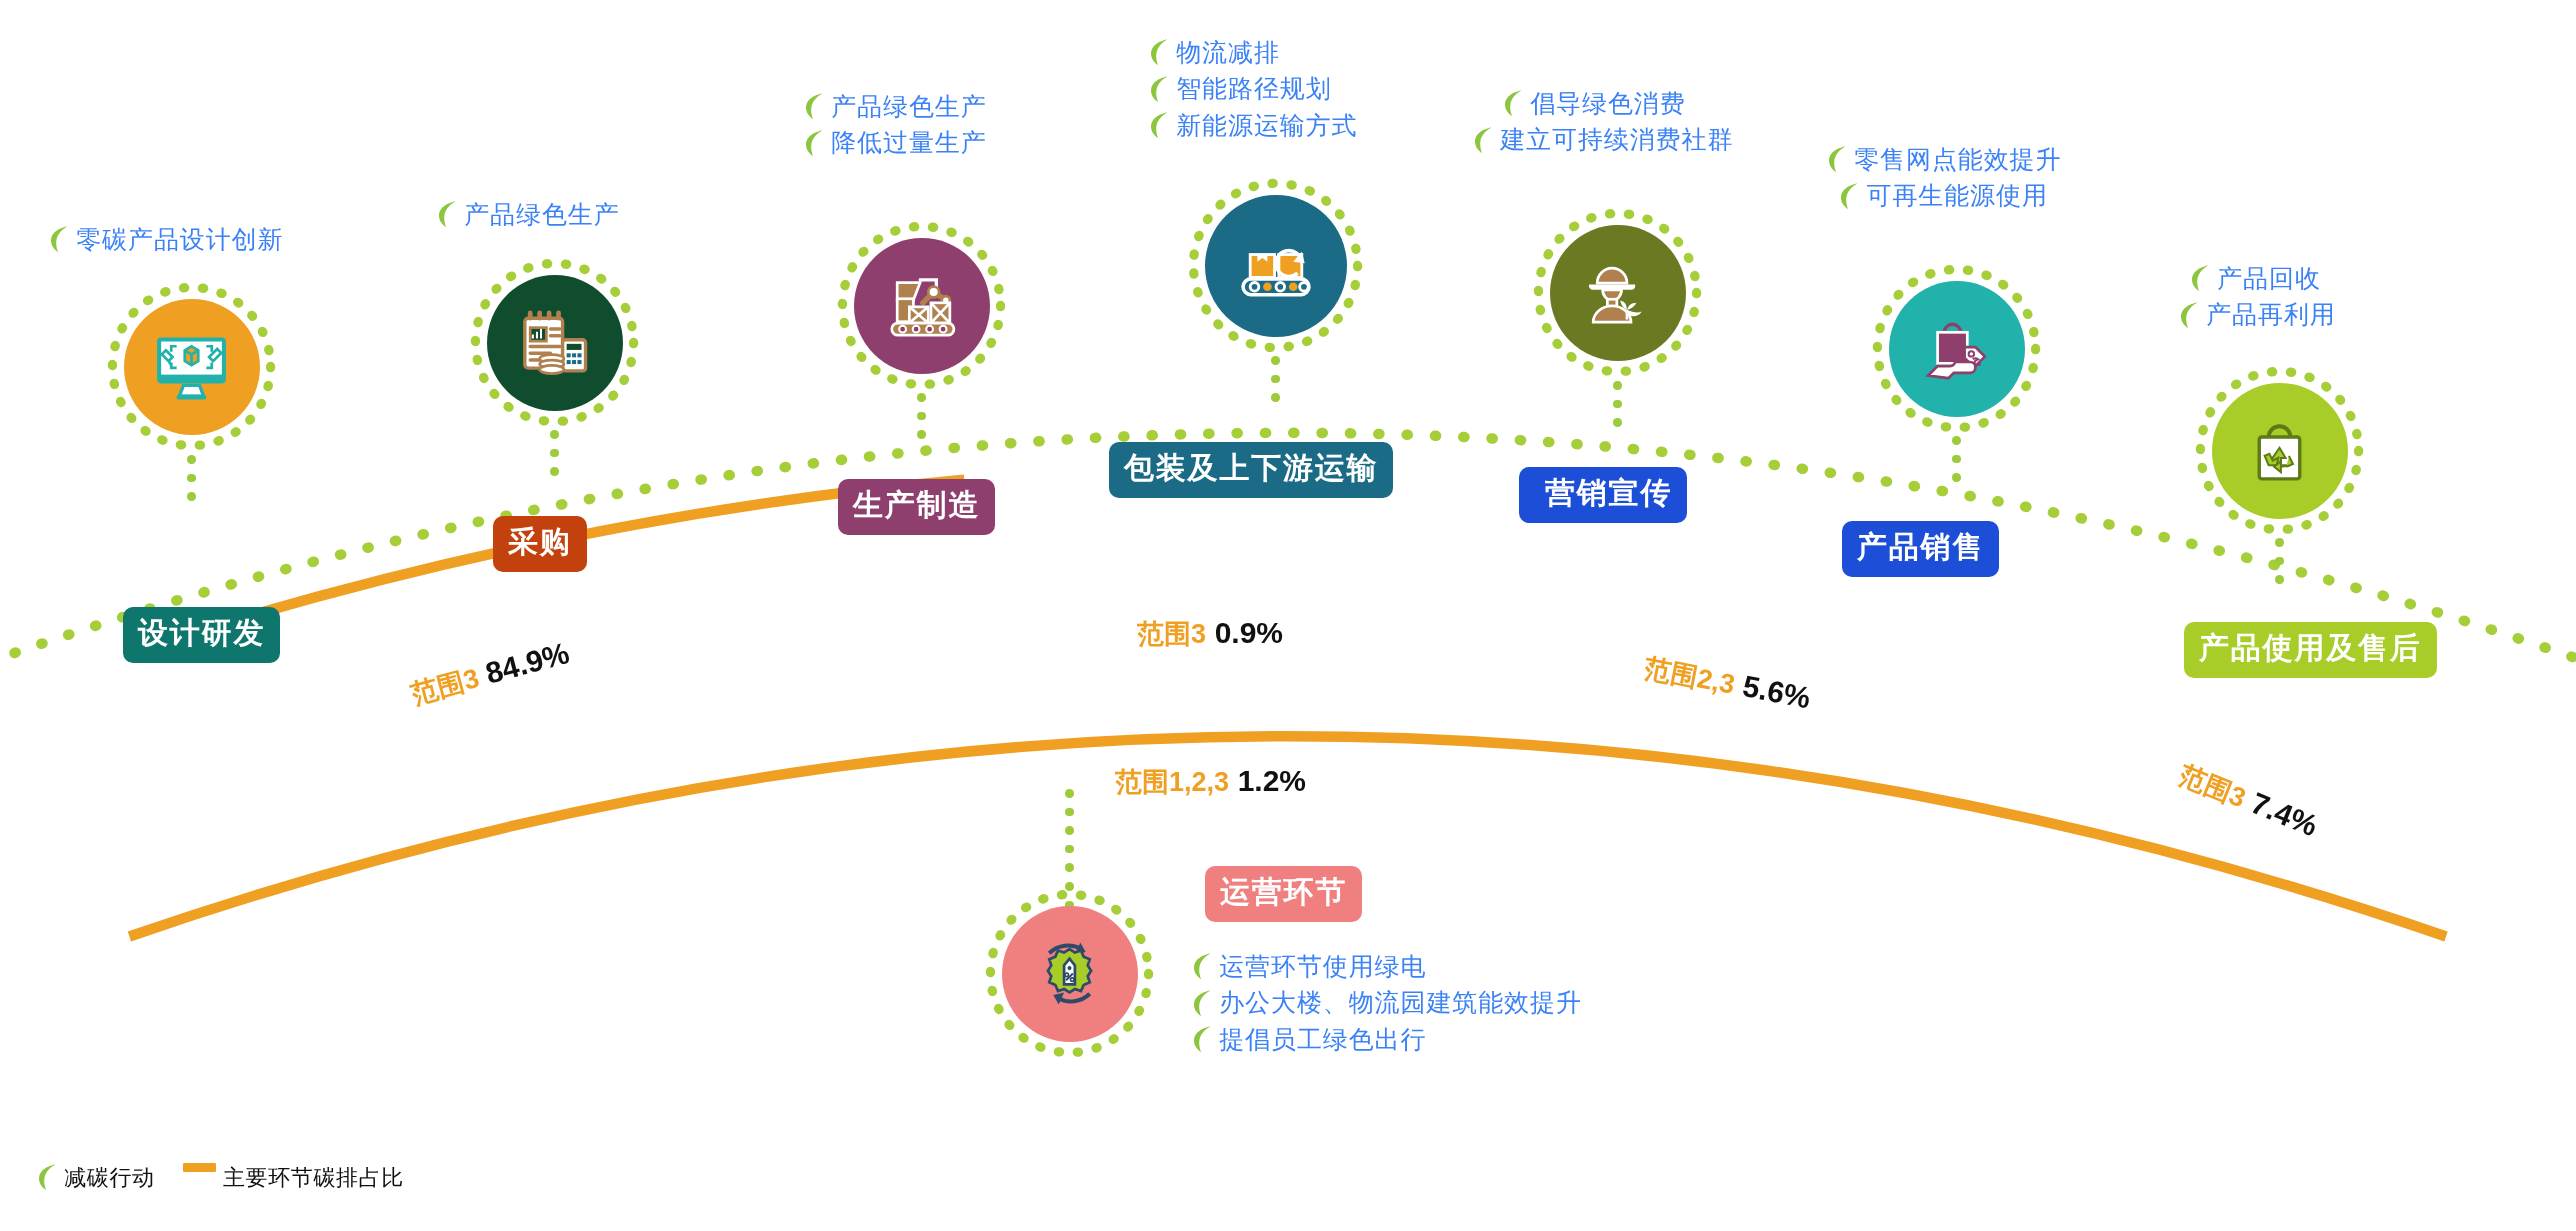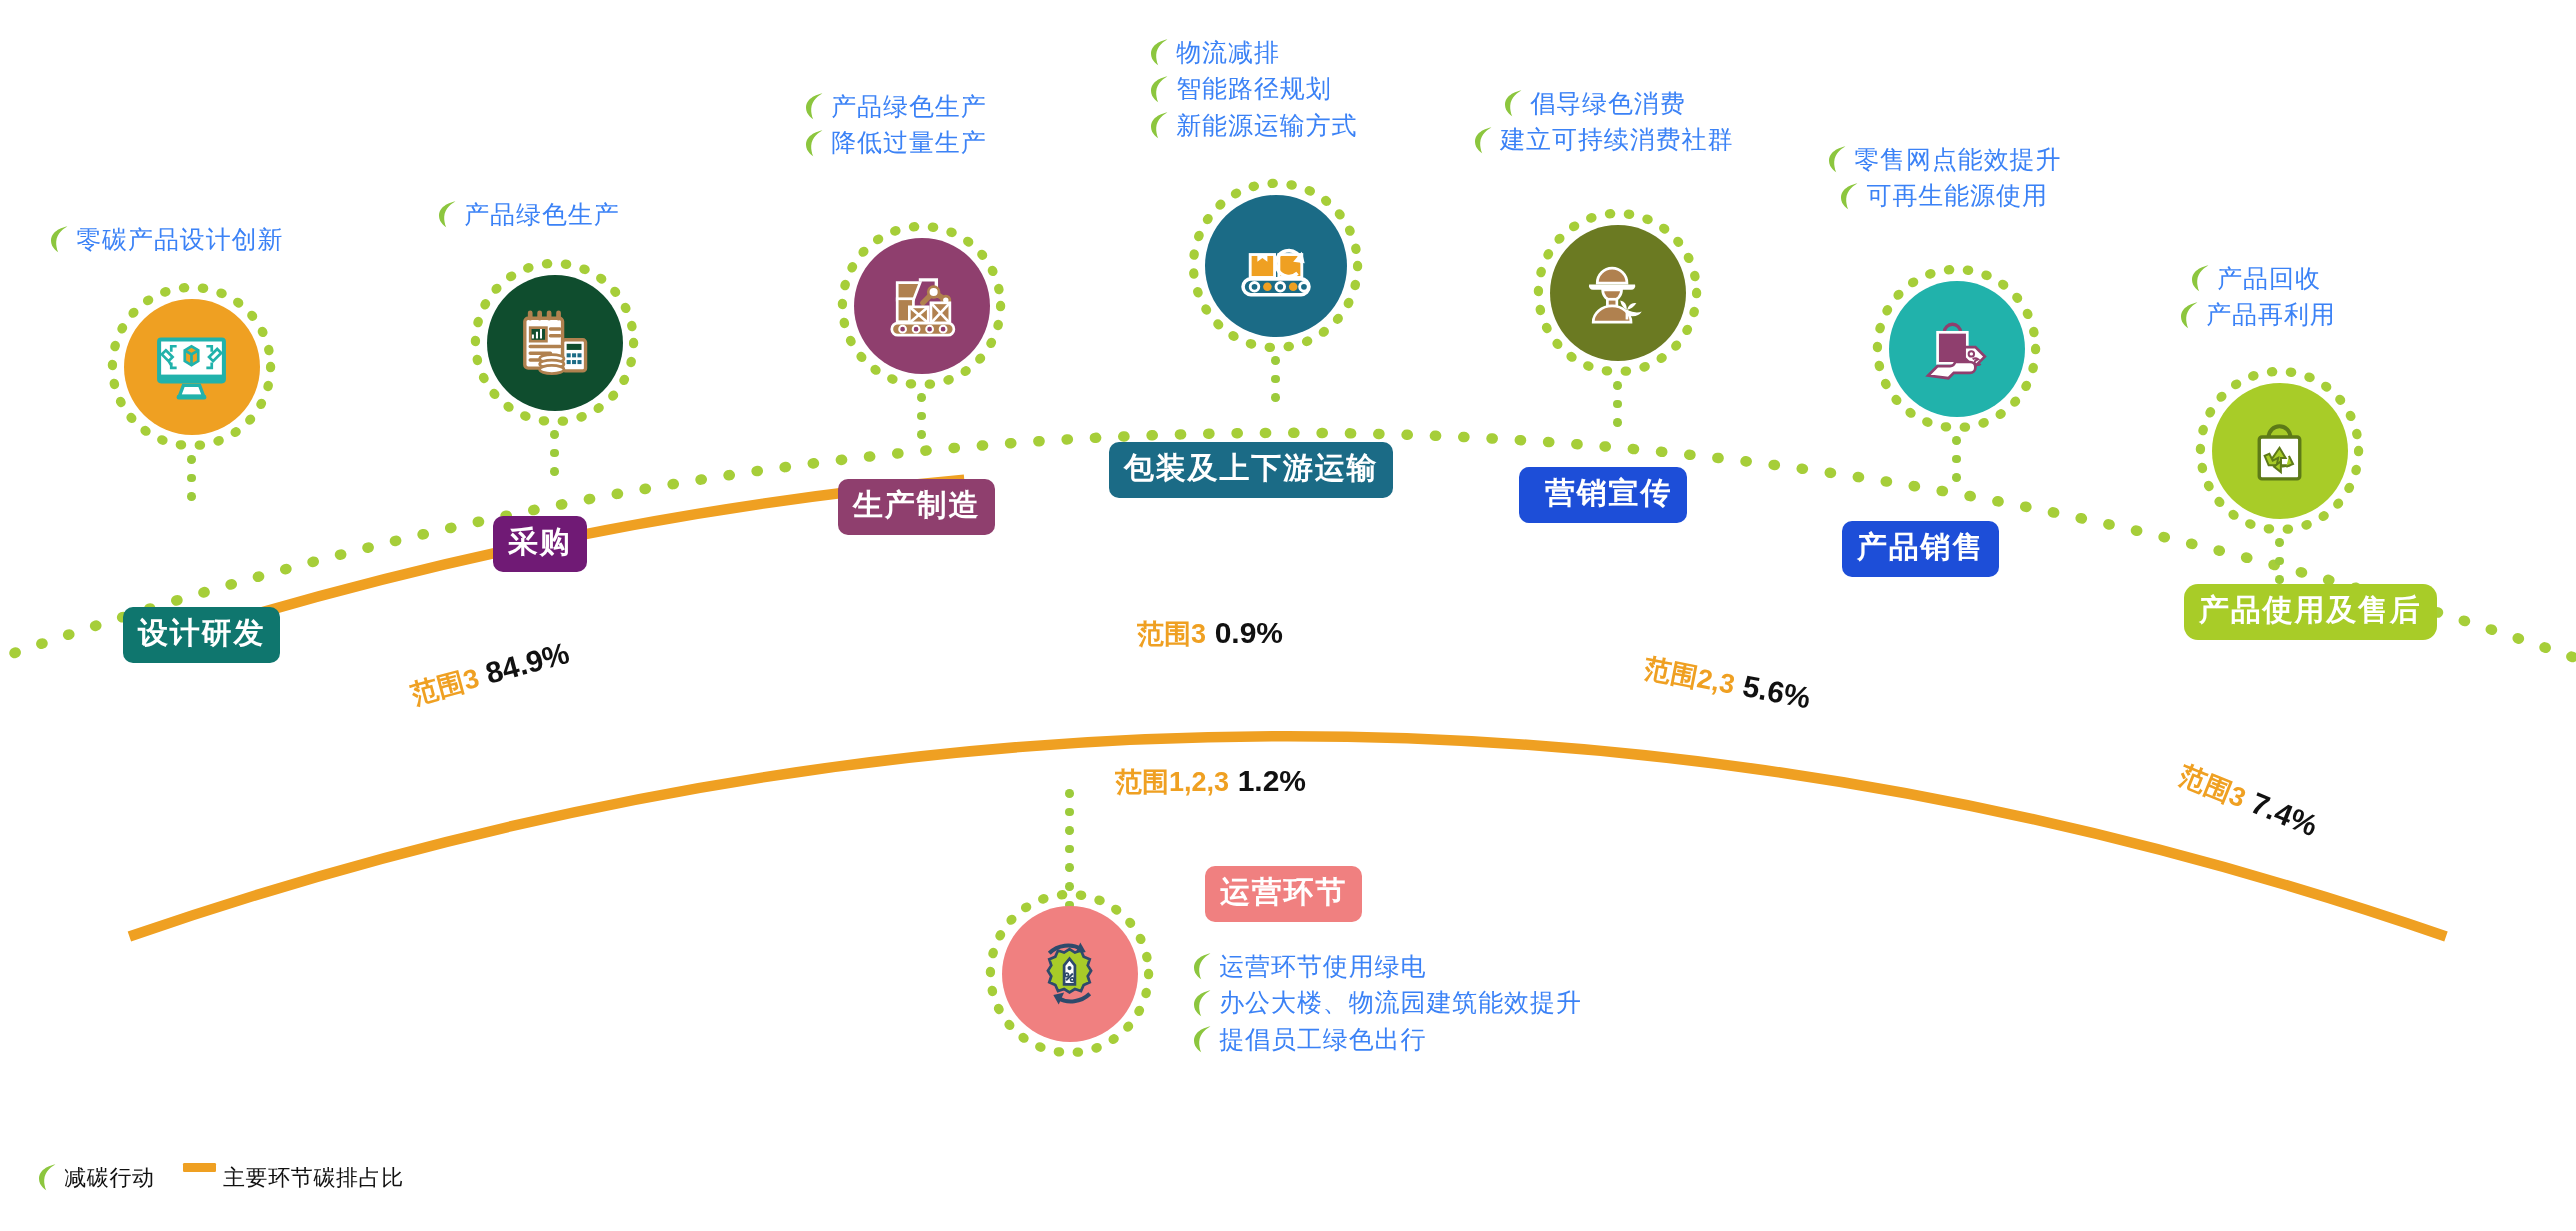--- a/index.html
+++ b/index.html
@@ -195,21 +195,21 @@
       </svg>
     </div>
   </div>
 
   <div class="vdots" style="left:550px;top:430px;">
     <i></i>
       <i></i>
       <i></i>
   </div>
 
-  <div class="pill" style="left:493px;top:516px;background:#701a75;">采购</div>
+  <div class="pill" style="left:493px;top:516px;background:#c2410c;">采购</div>
 
   <div class="actions" style="left:804px;top:92px;">
     <div class="action-line">
       <span class="leaf">
         <svg viewBox="0 0 34 46" width="21" height="28">
             <path d="M31 2C31 2 3 6 3 26c0 12 12 19 12 19S8 30 14 18C20 6 31 2 31 2z" fill="#8cc63e"></path>
             <path d="M27 7C19 14 13 25 14 40" stroke="#ffffff" stroke-width="2" fill="none" opacity=".85"></path>
           </svg>
       </span>
       <span class="action-text">产品绿色生产</span>
@@ -446,21 +446,21 @@
       </svg>
     </div>
   </div>
 
   <div class="vdots" style="left:2275px;top:538px;">
     <i></i>
       <i></i>
       <i></i>
   </div>
 
-  <div class="pill" style="left:2184px;top:584px;background:#a8cc28;border-radius:14px;">产品使用及售后</div>
+  <div class="pill" style="left:2184px;top:622px;background:#a8cc28;">产品使用及售后</div>
 
   <div class="vdots" style="left:1065px;top:789px;">
     <i></i>
       <i></i>
       <i></i>
       <i></i>
       <i></i>
       <i></i>
       <i></i>
       <i></i>

